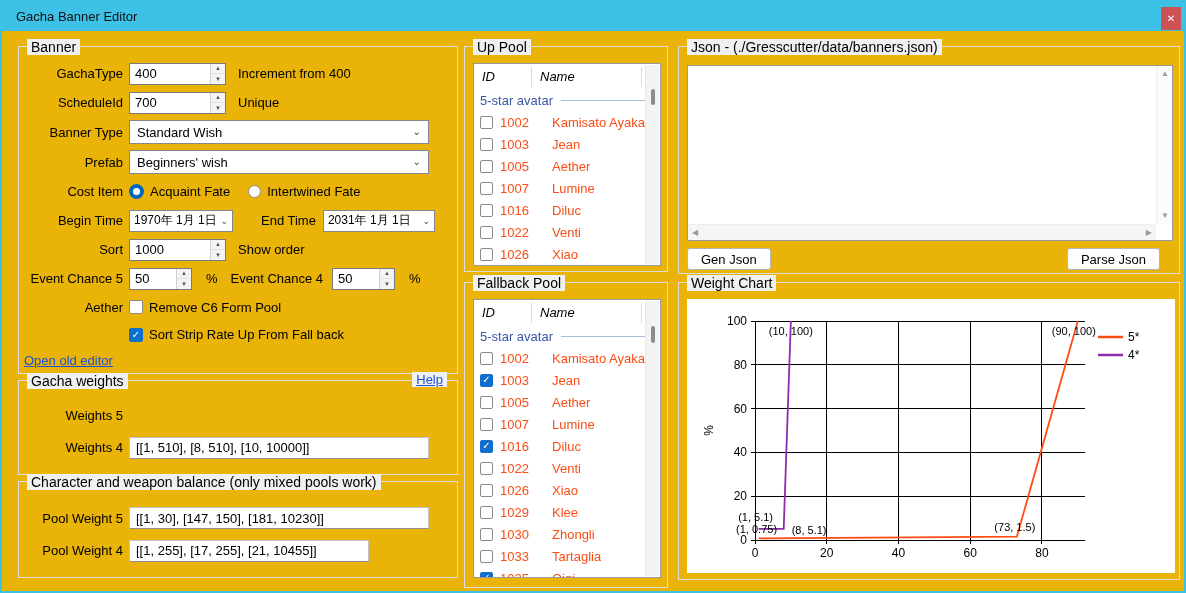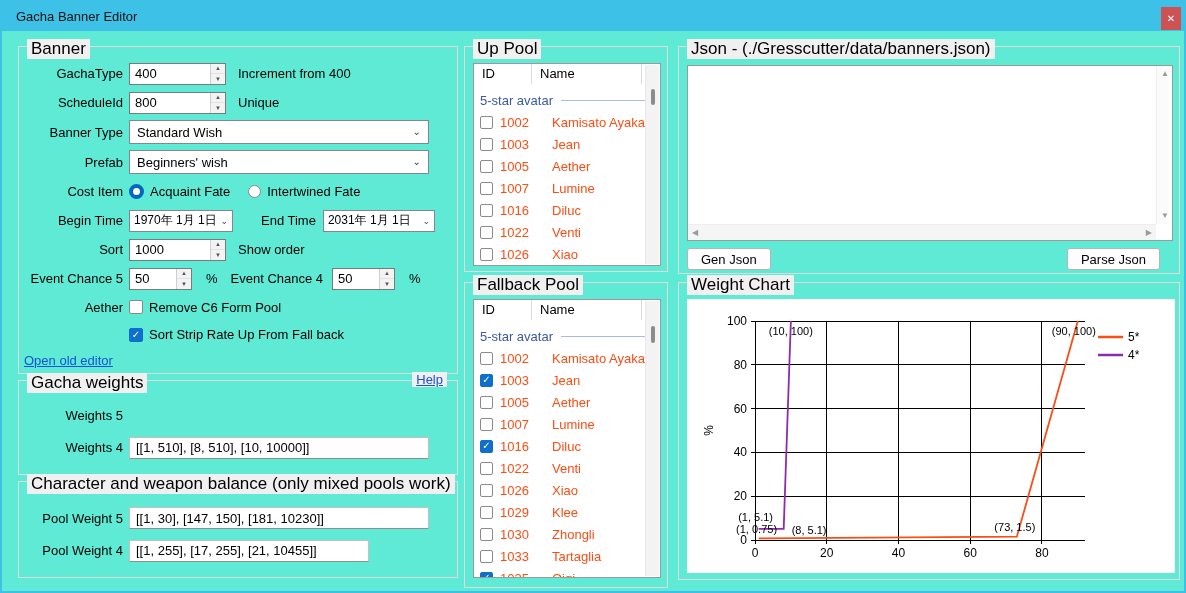--- a/index.html
+++ b/index.html
@@ -1,25 +1,25 @@
 <!DOCTYPE html>
 <html><head>
 <meta charset="utf-8">
 <style>
   html,body{margin:0;padding:0;background:#e8e8e8;}
   *{box-sizing:border-box;}
-  .window{position:relative;width:1186px;height:593px;background:#5eead4;
+  .window{position:relative;width:1186px;height:593px;background:#eab308;
     border:2px solid #3ec1e6;font-family:"Liberation Sans","DejaVu Sans",sans-serif;
     font-size:13px;color:#000;overflow:hidden;}
   .titlebar{position:absolute;left:0;top:0;right:0;height:29px;background:#3ec1e6;}
   .title-text{position:absolute;left:14px;top:7px;font-size:13px;color:#111;}
   .close-btn{position:absolute;right:3px;top:5px;width:20px;height:23px;background:#cd5254;
     color:#fff;display:flex;align-items:center;justify-content:center;font-size:10px;font-weight:bold;cursor:pointer;}
   .group{position:absolute;border:1px solid #dcdcdc;}
-  .group>.legend{position:absolute;top:-8px;left:8px;background:#f0f0f0;padding:0 4px;font-size:17px;white-space:nowrap;}
+  .group>.legend{position:absolute;top:-8px;left:8px;background:#f0f0f0;padding:0 4px;font-size:14px;white-space:nowrap;}
   .link{color:#1b50d8;text-decoration:underline;cursor:pointer;}
   .help-link{position:absolute;top:-9px;right:10px;background:#f0f0f0;padding:0 4px;font-size:13px;}
 
   
   .form{position:absolute;left:0;top:12px;right:0;display:flex;flex-direction:column;}
   .frow{display:flex;align-items:center;height:29px;}
   .flabel{width:104px;text-align:right;margin-right:6px;flex:none;white-space:nowrap;}
   .fnote{margin-left:12px;white-space:nowrap;}
   .spin{position:relative;height:22px;border:1px solid #7a7a7a;background:#fff;display:flex;align-items:center;flex:none;}
   .spin-val{padding-left:5px;flex:1;font-size:13px;}
@@ -38,21 +38,21 @@
   .rlabel{margin:0 18px 0 6px;}
   .cbx{width:14px;height:14px;border:1px solid #8a8a8a;border-radius:2px;background:#fff;flex:none;
     display:inline-flex;align-items:center;justify-content:center;}
   .cbx.checked{background:#0f6fcc;border-color:#0f6fcc;}
   .cbx.checked::after{content:"✓";color:#fff;font-size:10px;line-height:1;}
   .tbox{height:22px;border:1px solid #c2c2c2;border-bottom-color:#8f8f8f;background:#fff;
     display:flex;align-items:center;padding:0 6px;flex:none;white-space:nowrap;overflow:hidden;}
 
   
   .pool-list{position:absolute;left:8px;top:16px;width:188px;background:#fff;border:1px solid #9a9a9a;overflow:hidden;}
-  .pl-header{height:25px;display:flex;}
+  .pl-header{height:25px;display:flex;align-items:center;font-style:italic;}
   .pl-col1{width:58px;padding-left:8px;border-right:1px solid #dcdcdc;height:20px;line-height:20px;}
   .pl-col2{width:110px;padding-left:8px;border-right:1px solid #dcdcdc;height:20px;line-height:20px;}
   .pl-section{height:22px;display:flex;align-items:center;color:#3a57a8;padding-left:6px;}
   .pl-section .sline{flex:1;height:1px;background:#a8bce0;margin:0 8px 0 8px;}
   .pl-row{height:22px;display:flex;align-items:center;padding-left:6px;color:#fb4d14;}
   .pl-row .cbx{width:13px;height:13px;}
   .pl-id{width:41px;margin-left:7px;}
   .pl-name{margin-left:11px;white-space:nowrap;}
   .vscroll{position:absolute;top:1px;right:1px;bottom:1px;width:14px;background:#f3f3f3;border-left:1px solid #e9e9e9;}
   .vthumb{position:absolute;left:5px;width:4px;border-radius:2px;background:#8c8c8c;}
@@ -91,21 +91,21 @@
           <span class="spin-btns">
               <i>▲</i>
               <i>▼</i>
             </span>
         </div>
         <span class="fnote">Increment from 400</span>
       </div>
       <div class="frow">
         <span class="flabel">ScheduleId</span>
         <div class="spin" style="width:97px;">
-          <span class="spin-val">800</span>
+          <span class="spin-val">700</span>
           <span class="spin-btns">
               <i>▲</i>
               <i>▼</i>
             </span>
         </div>
         <span class="fnote">Unique</span>
       </div>
       <div class="frow" style="height:30px;">
         <span class="flabel">Banner Type</span>
         <div class="combo" style="width:300px;">

